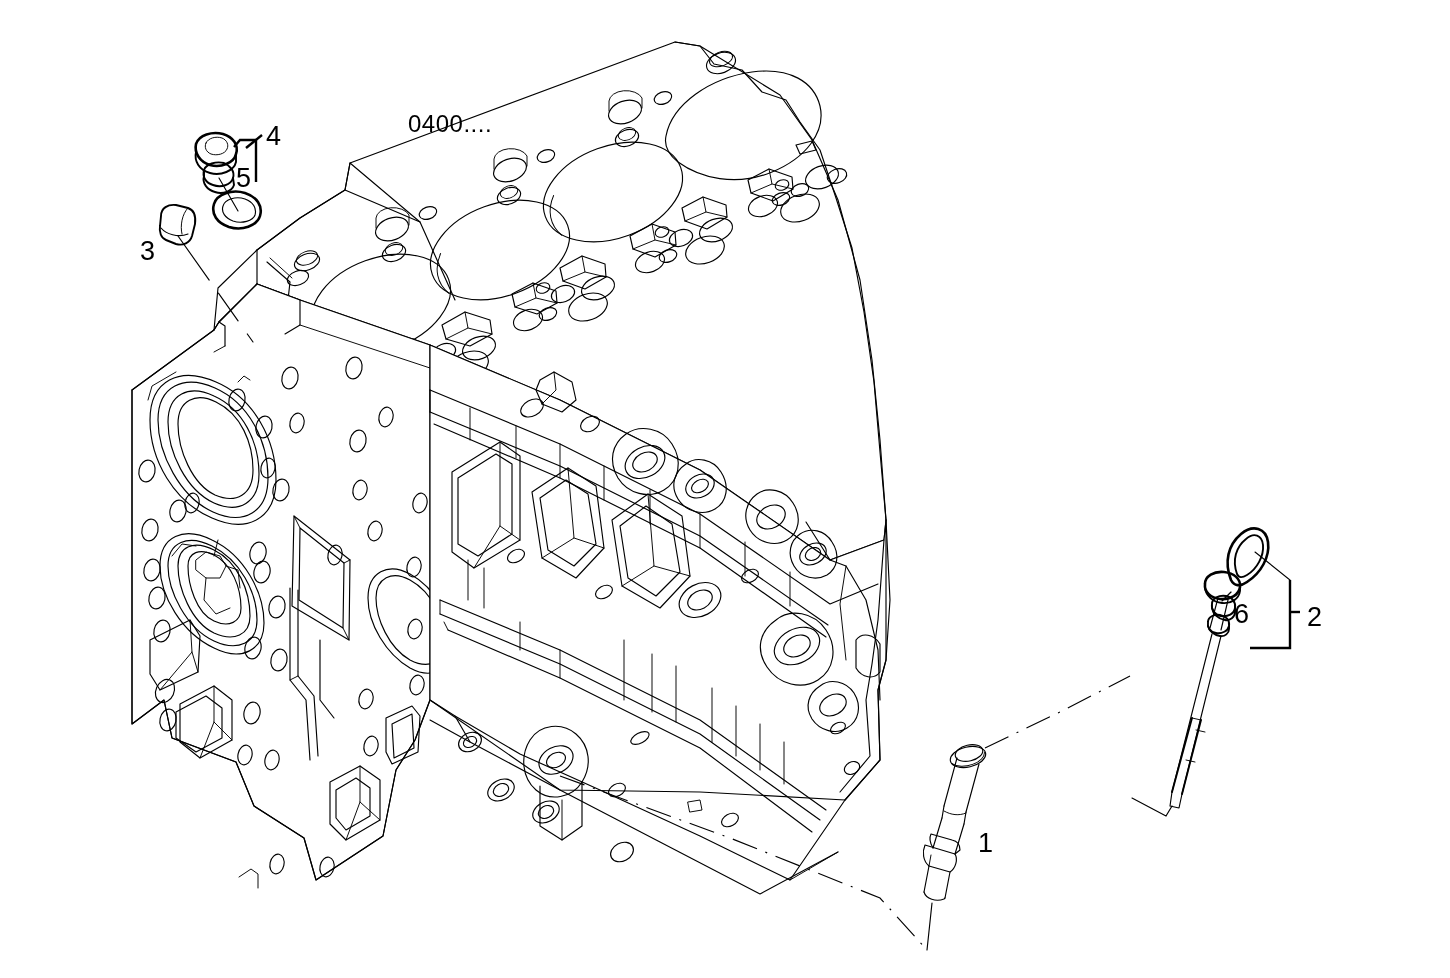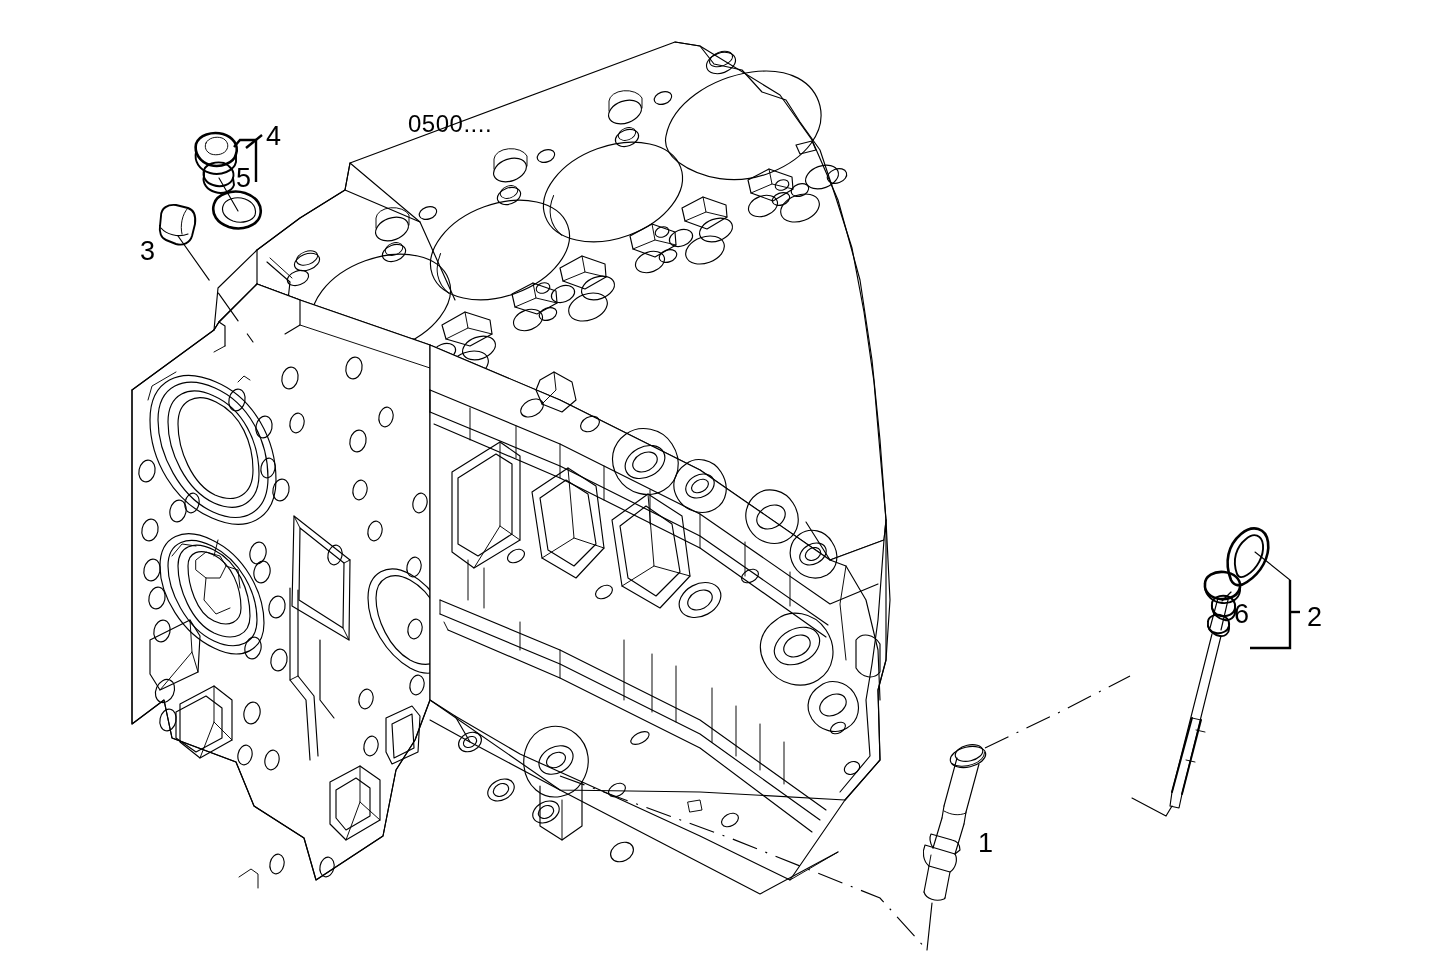--- a/index.html
+++ b/index.html
@@ -538,21 +538,21 @@
       <path class="lead" d="M1231,592 L1222,601"></path>
     </g>
 
     <g>
       <path class="brk" d="M1290,580 L1290,648 L1250,648"></path>
       <path class="brk" d="M1290,612 L1300,612"></path>
     </g>
 
   </svg>
 
-  <div class="grouplabel" style="left:408px; top:110px;">0500....</div>
+  <div class="grouplabel" style="left:408px; top:110px;">0400....</div>
 
   <div class="callout" style="left:978px; top:830px;">1</div>
 
   <div class="callout" style="left:1307px; top:604px;">2</div>
 
   <div class="callout" style="left:140px; top:238px;">3</div>
 
   <div class="callout" style="left:266px; top:123px;">4</div>
 
   <div class="callout" style="left:236px; top:165px;">5</div>

